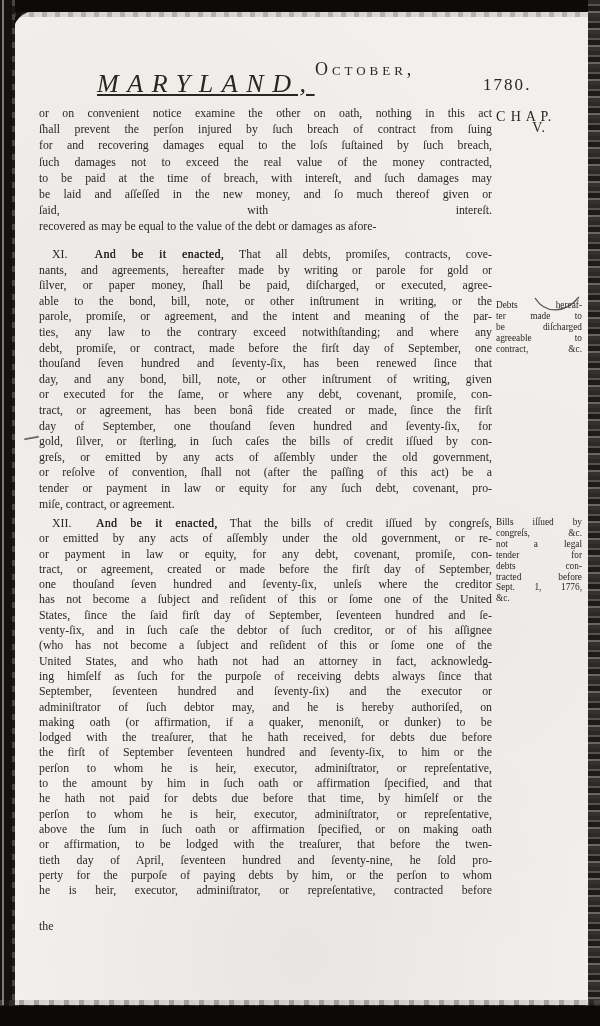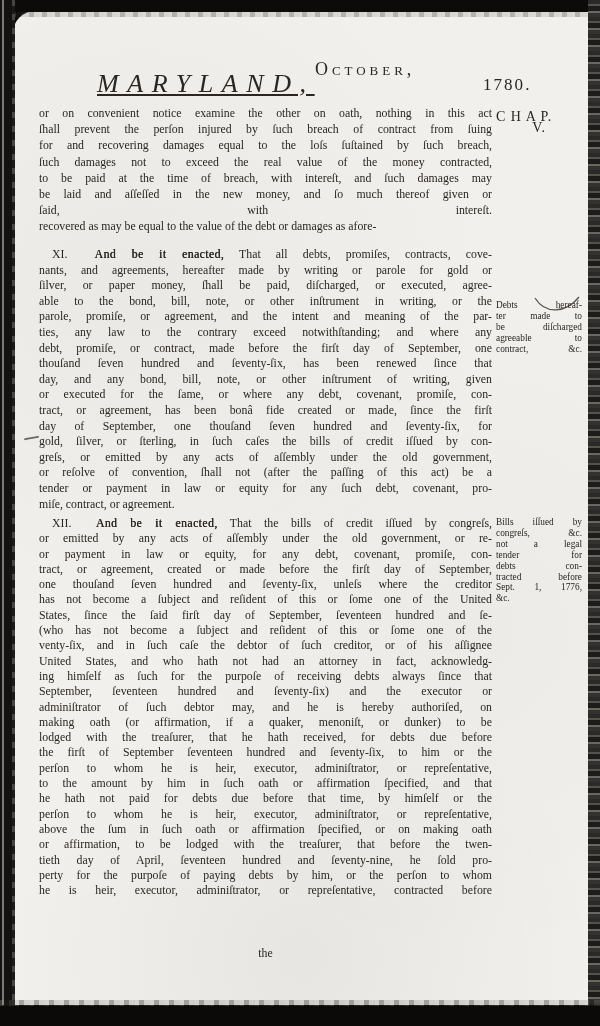--- a/index.html
+++ b/index.html
@@ -44,21 +44,21 @@
 
   
   .block{position:absolute;left:26px;width:453px;font-size:11.8px;}
   .tline,.firstline{display:block;text-align:justify;text-align-last:justify;white-space:nowrap;overflow:visible;}
   .endshort .tline:last-child{text-align-last:left;}
   .firstline{text-indent:13px;}
   #para1{top:94px;line-height:16.2px;}
   #sec11{top:236px;line-height:15.6px;}
   #sec12{top:505px;line-height:15.3px;}
   .gothic{font-weight:400;letter-spacing:0.4px;text-shadow:0.3px 0 0 currentColor;margin-left:12px;}
-  #catchword{position:absolute;left:26px;width:453px;top:935px;text-align:center;font-size:11.8px;}
+  #catchword{position:absolute;left:26px;width:453px;top:908px;text-align:left;font-size:11.8px;}
 
   
   .mnote{position:absolute;left:483px;width:86px;font-size:9.3px;line-height:10.9px;white-space:nowrap;}
   #chap{top:100px;width:50px;text-align:right;font-size:14px;line-height:11px;letter-spacing:1px;}
   #note-debts{top:254px;margin-top:35px;}
   #note-bills{top:506px;}
 
   .flourish{position:absolute;left:520px;top:282px;width:48px;height:24px;}
   .pen-mark{position:absolute;left:11px;top:426px;width:15px;height:2px;background:#4a453d;
     transform:rotate(-10deg);border-radius:2px;opacity:.8;}
@@ -139,22 +139,22 @@
         <span class="gothic">And be it enacted,</span>
         <span>That the bills of credit iſſued by congreſs,</span>
       </div>
       <div>
           <div class="tline">or emitted by any acts of aſſembly under the old government, or re-</div>
           <div class="tline">or payment in law or equity, for any debt, covenant, promiſe, con-</div>
           <div class="tline">tract, or agreement, created or made before the firſt day of September,</div>
           <div class="tline">one thouſand ſeven hundred and ſeventy-ſix, unleſs where the creditor</div>
           <div class="tline">has not become a ſubject and reſident of this or ſome one of the United</div>
           <div class="tline">States, ſince the ſaid firſt day of September, ſeventeen hundred and ſe-</div>
+          <div class="tline">venty-ſix, and in ſuch caſe the debtor of ſuch creditor, or of his aſſignee</div>
           <div class="tline">(who has not become a ſubject and reſident of this or ſome one of the</div>
-          <div class="tline">venty-ſix, and in ſuch caſe the debtor of ſuch creditor, or of his aſſignee</div>
           <div class="tline">United States, and who hath not had an attorney in fact, acknowledg-</div>
           <div class="tline">ing himſelf as ſuch for the purpoſe of receiving debts always ſince that</div>
           <div class="tline">September, ſeventeen hundred and ſeventy-ſix) and the executor or</div>
           <div class="tline">adminiſtrator of ſuch debtor may, and he is hereby authoriſed, on</div>
           <div class="tline">making oath (or affirmation, if a quaker, menoniſt, or dunker) to be</div>
           <div class="tline">lodged with the treaſurer, that he hath received, for debts due before</div>
           <div class="tline">the firſt of September ſeventeen hundred and ſeventy-ſix, to him or the</div>
           <div class="tline">perſon to whom he is heir, executor, adminiſtrator, or repreſentative,</div>
           <div class="tline">to the amount by him in ſuch oath or affirmation ſpecified, and that</div>
           <div class="tline">he hath not paid for debts due before that time, by himſelf or the</div>

